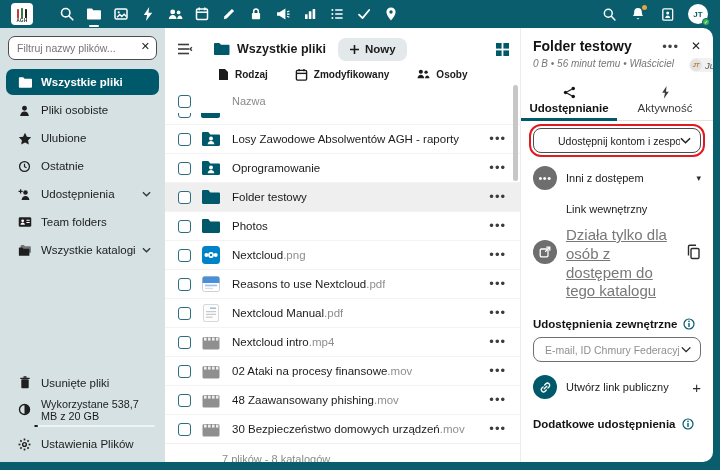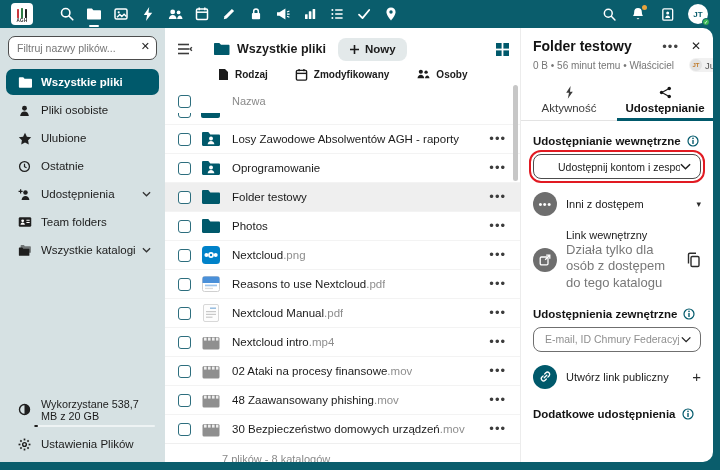--- a/index.html
+++ b/index.html
@@ -70,41 +70,41 @@
   .sliver .fo-b { position:absolute; left:36px; top:-6px; width:19px; height:11px; background:#00596b; border-radius:2px;}
   .tfoot { border-top:1px solid #efefef; height:30px; display:flex; align-items:center; padding-left:57px; font-size:11px; color:#8a8a8a; flex:none; margin-top:auto;}
   .scrollbar { position:absolute; right:2px; top:57px; width:5px; height:96px; background:#c7c7c7; border-radius:3px; cursor:pointer;}
 
   
   .panel { width:193px; background:#fff; border-left:1px solid #ececec; border-radius:0 10px 10px 0; padding:10px 12px; flex:none; overflow:hidden;}
   .p-title-row { display:flex; align-items:center; }
   .p-title { font-size:14px; font-weight:bold; color:#141414; flex:1; }
   .p-dots { color:#444; font-size:13px; letter-spacing:1px; cursor:pointer; margin-right:12px;}
   .p-close { color:#222; font-size:12px; cursor:pointer; }
-  .p-meta { display:flex; align-items:center; gap:15px; margin-top:4px; font-size:10px; color:#767676; white-space:nowrap;}
+  .p-meta { display:flex; align-items:flex-start; gap:15px; margin-top:4px; font-size:10px; color:#767676; white-space:nowrap;font-style:italic;}
   .owner-pill { display:inline-flex; align-items:center; gap:3px; background:#f1f1f1; border-radius:9px; padding:1px 6px 1px 1px; }
   .owner-pill .oav { width:12px; height:12px; border-radius:50%; background:#e2e2e2; color:#c07b2a; font-size:6px; font-weight:bold; display:flex; align-items:center; justify-content:center;}
   .owner-pill .oname { font-size:9.5px; color:#555; }
   .p-tabs { display:flex; margin:10px -12px 0 -12px; border-bottom:1px solid #e3e3e3; }
   .p-tab { flex:1; display:flex; flex-direction:column; align-items:center; gap:3px; padding:4px 0 6px 0; font-size:11.5px; color:#3c3c3c; cursor:pointer; position:relative;}
   .p-tab.active { font-weight:bold; color:#111; }
   .p-tab.active::after { content:""; position:absolute; left:0; right:0; bottom:-1px; height:3px; background:#00596b; }
   .sec-head { display:flex; align-items:center; gap:6px; font-size:11.5px; font-weight:bold; color:#141414; margin-top:14px;}
   .combo { margin-top:7px; height:25px; border:1.6px solid #4c4c4c; border-radius:8px; display:flex; align-items:center; padding:0 9px; font-size:10.5px; color:#222; background:#fff; cursor:pointer;}
   .combo .cv { flex:1; white-space:nowrap; overflow:hidden; }
   .combo.red-note { outline:2.5px solid #e11a22; outline-offset:2.5px;padding-left:24px; }
   .combo input { border:none; outline:none; width:100%; font-size:10.5px; font-family:inherit; color:#222; background:transparent;}
   .combo input::placeholder { color:#8f8f8f; }
   .share-row { display:flex; align-items:center; gap:9px; margin-top:13px; cursor:pointer;}
   .circle-ic { width:24px; height:24px; border-radius:50%; display:flex; align-items:center; justify-content:center; flex:none; color:#fff;}
   .circle-ic.gray { background:#6e6e6e; }
   .circle-ic.teal { background:#00596b; }
   .share-row .sr-label { font-size:11px; color:#1b1b1b; flex:1; }
   .share-row .sr-title { font-size:11px; color:#1b1b1b; }
-  .share-row .sr-desc { font-size:13px; color:#787878; line-height:1.25; margin-top:1px;}
+  .share-row .sr-desc { font-size:15px; color:#787878; line-height:1.25; margin-top:11px;text-decoration:underline;}
   .share-row .sr-right { margin-left:auto; display:flex; align-items:center; color:#2c2c2c; flex:none;}
   .tri { font-size:9px; color:#333; }
   .plus-g { font-size:15px; color:#222; font-weight:400; }
 </style>
 </head>
 <body>
 
 <div class="topbar">
   <div class="logo">
     <span class="bars">
@@ -307,20 +307,30 @@
       <span class="chev">
           <svg width="9" height="6" viewBox="0 0 10 6">
             <path d="M1 1l4 4 4-4" fill="none" stroke="#333" stroke-width="1.4"></path>
           </svg>
         </span>
     </div>
 
     <div class="sb-spacer"></div>
 
     <div class="sb-bottom">
+      <div class="nav-item">
+        <span class="nicon">
+            <svg width="12" height="13" viewBox="0 0 12 14">
+              <rect x="2" y="3.6" width="8" height="9.6" rx="1" fill="#1f1f1f"></rect>
+              <rect x="0.8" y="1.8" width="10.4" height="1.5" rx="0.5" fill="#1f1f1f"></rect>
+              <rect x="4.2" y="0.4" width="3.6" height="1.5" rx="0.5" fill="#1f1f1f"></rect>
+            </svg>
+          </span>
+        <span>Usunięte pliki</span>
+      </div>
       <div class="nav-item" style="margin-bottom:0;">
         <span class="nicon">
             <svg width="13" height="13" viewBox="0 0 14 14">
               <circle cx="7" cy="7" r="5.4" fill="none" stroke="#1f1f1f" stroke-width="1.5"></circle>
               <path d="M7 1.6A5.4 5.4 0 017 12.4z" fill="#1f1f1f"></path>
             </svg>
           </span>
         <span style="font-size:10.8px;">Wykorzystane 538,7 MB z 20 GB</span>
       </div>
       <div class="quota-bar">
@@ -585,45 +595,37 @@
     </div>
     <div class="p-meta">
       <span>0 B • 56 minut temu • Właściciel</span>
       <span class="owner-pill">
         <span class="oav">JT</span>
         <span class="oname">Jul</span>
       </span>
     </div>
 
     <div class="p-tabs">
-      <div class="p-tab">
-        <svg width="11" height="13" viewBox="0 0 11 13">
-            <path d="M6.6 0 2.2 6.7h2.8L3.8 12.8l5-7H6z" fill="#3c3c3c"></path>
-          </svg>
-        <span>Aktywność</span>
-      </div>
       <div class="p-tab active">
         <svg width="13" height="13" viewBox="0 0 14 14">
             <circle cx="11" cy="2.6" r="1.9" fill="#141414"></circle>
             <circle cx="2.8" cy="7" r="1.9" fill="#141414"></circle>
             <circle cx="11" cy="11.4" r="1.9" fill="#141414"></circle>
             <path d="M4.5 6.2l5-2.7M4.5 7.9l5 2.7" stroke="#141414" stroke-width="1.3"></path>
           </svg>
         <span>Udostępnianie</span>
       </div>
-    </div>
-
-    <div class="sec-head">
-      <span>Udostępnianie wewnętrzne</span>
-      <svg width="12" height="12" viewBox="0 0 12 12">
-          <circle cx="6" cy="6" r="5" fill="none" stroke="#00596b" stroke-width="1.2"></circle>
-          <circle cx="6" cy="3.4" r="0.8" fill="#00596b"></circle>
-          <rect x="5.3" y="5" width="1.4" height="4" rx="0.6" fill="#00596b"></rect>
-        </svg>
-    </div>
+      <div class="p-tab">
+        <svg width="11" height="13" viewBox="0 0 11 13">
+            <path d="M6.6 0 2.2 6.7h2.8L3.8 12.8l5-7H6z" fill="#3c3c3c"></path>
+          </svg>
+        <span>Aktywność</span>
+      </div>
+    </div>
+
     <div class="combo red-note">
       <span class="cv">Udostępnij kontom i zespołom</span>
       <svg width="11" height="7" viewBox="0 0 12 7">
           <path d="M1 1l5 5 5-5" fill="none" stroke="#222" stroke-width="1.6"></path>
         </svg>
     </div>
 
     <div class="share-row">
       <span class="circle-ic gray" style="font-size:11px; letter-spacing:.5px;">•••</span>
       <span class="sr-label">Inni z dostępem</span>

